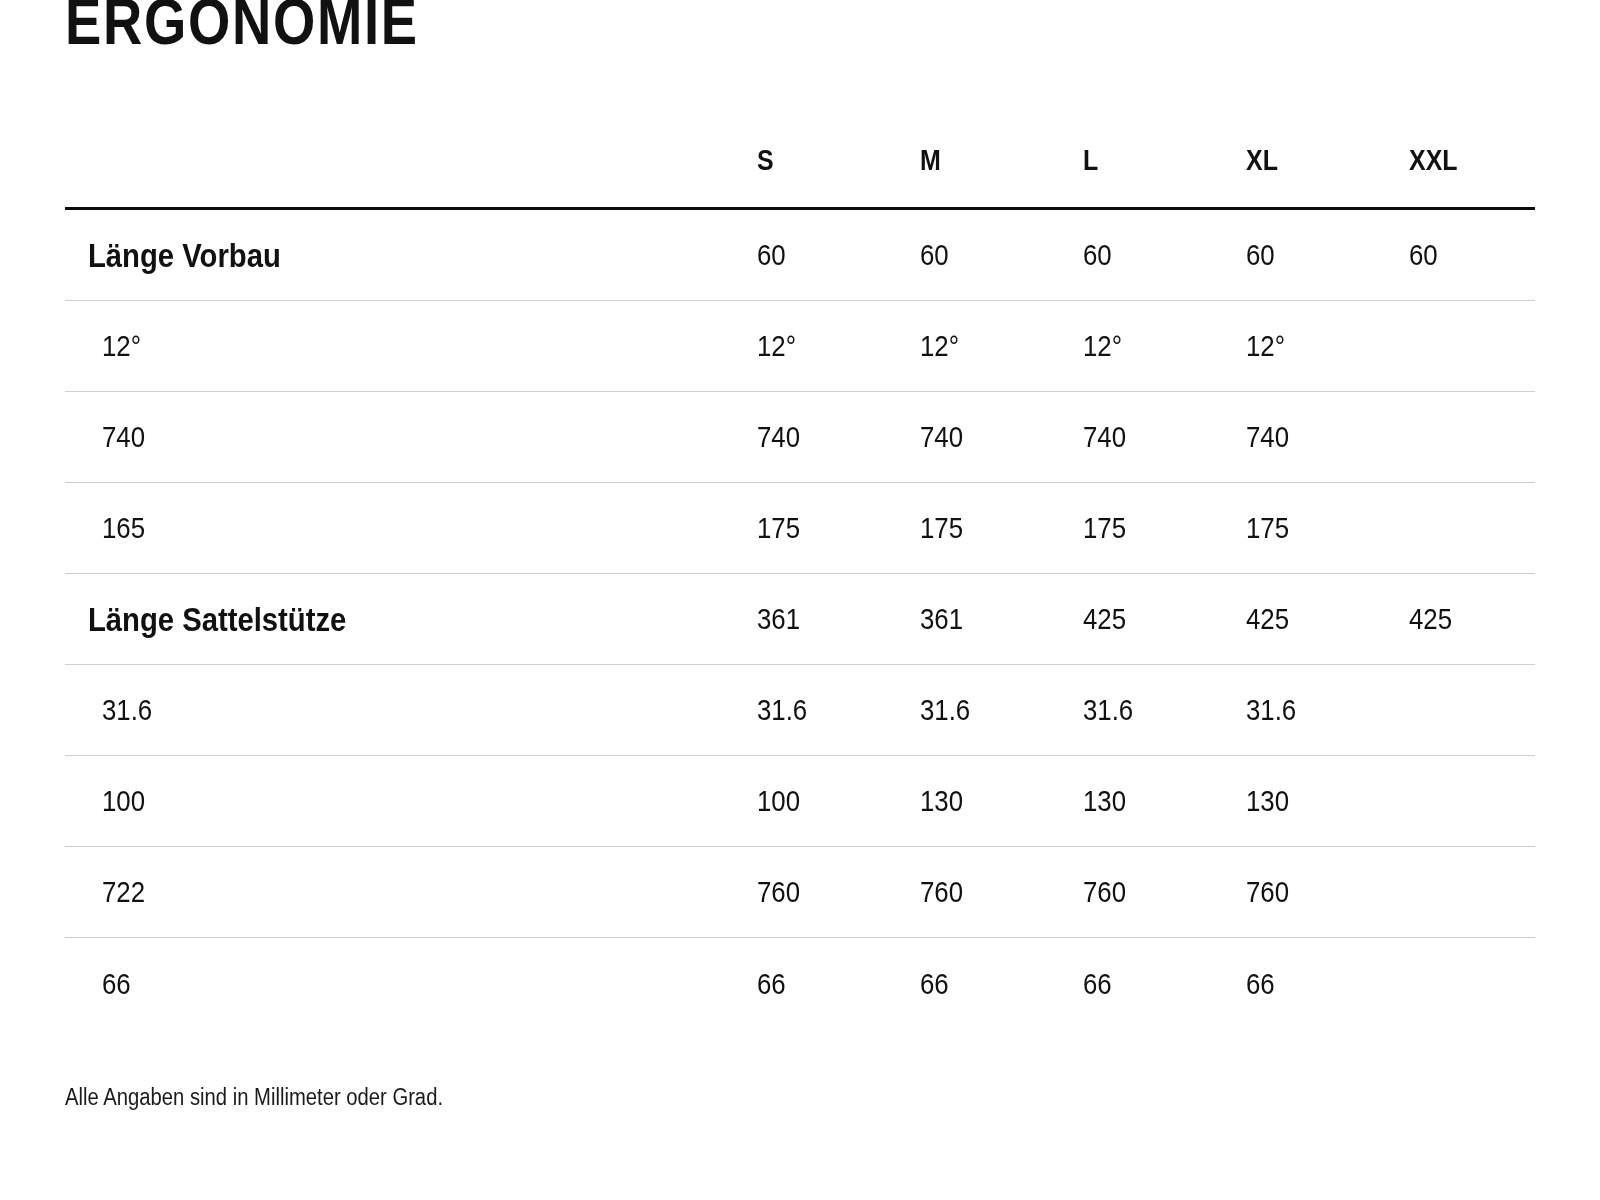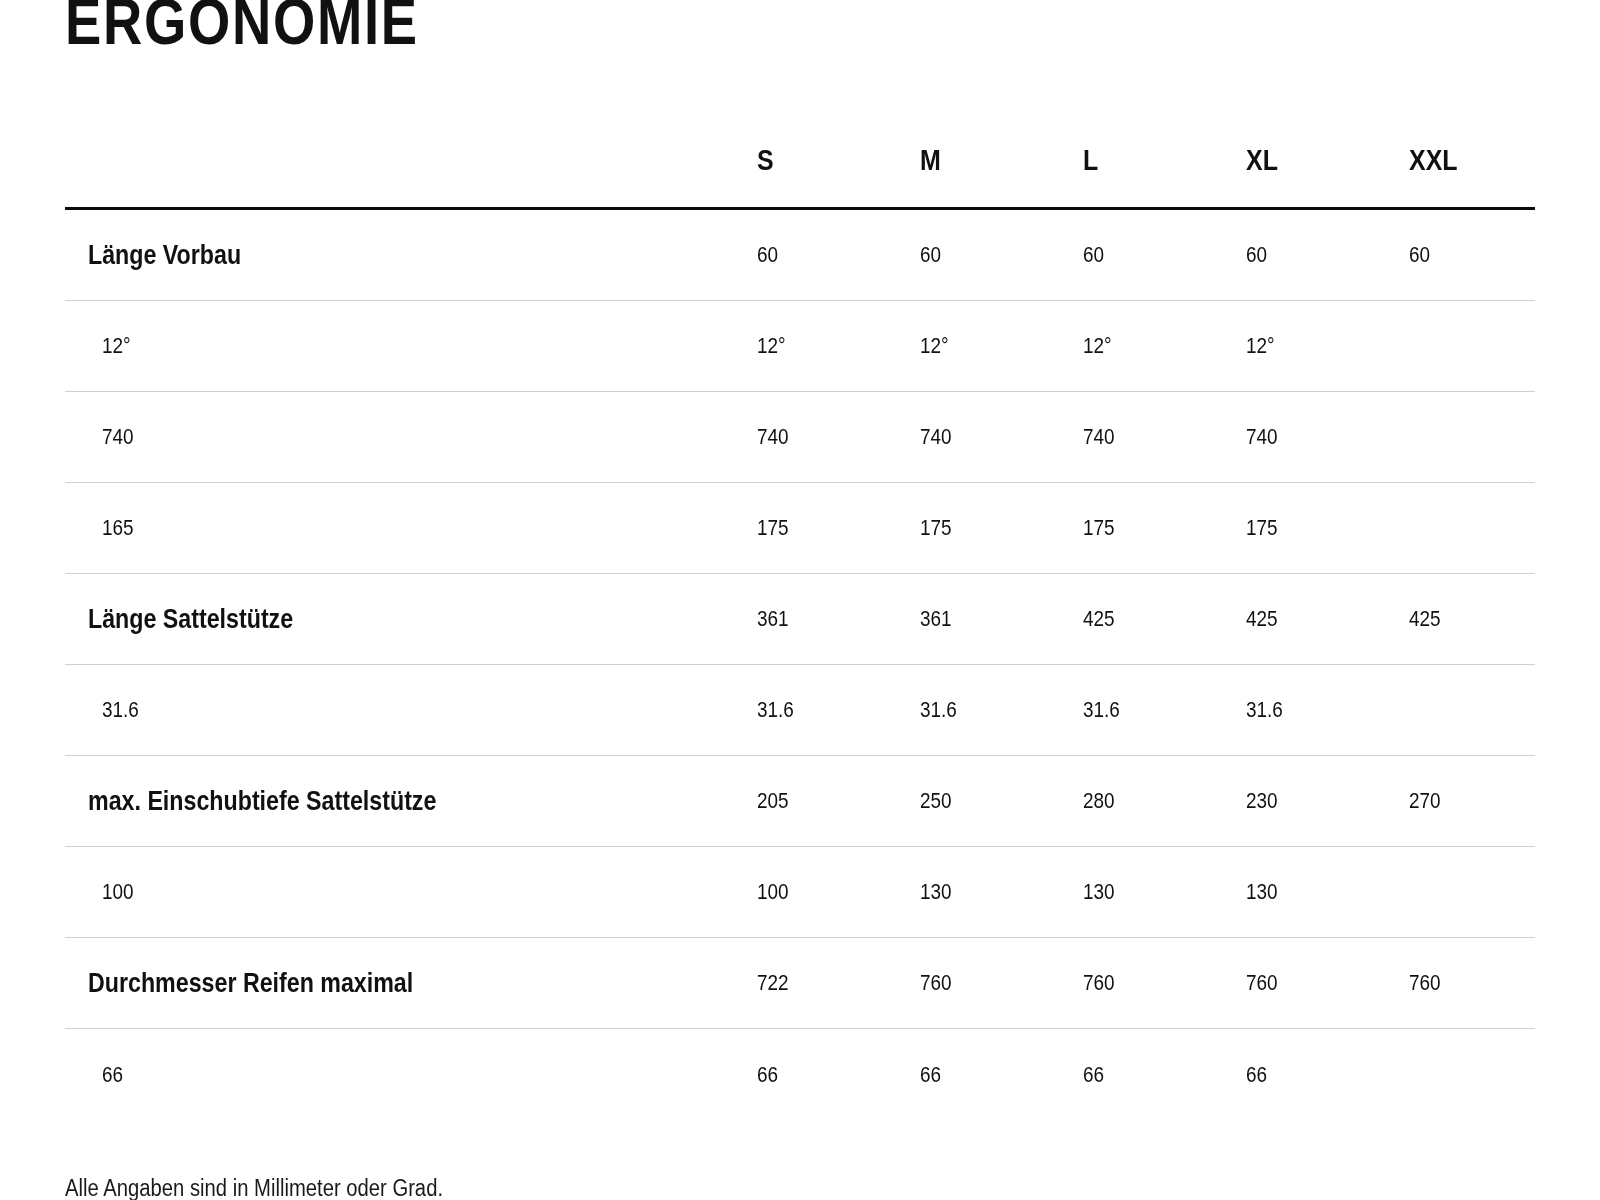--- a/index.html
+++ b/index.html
@@ -53,25 +53,25 @@
     align-items: end;
     padding-bottom: 30px;
   }
   .cell {
     overflow: visible;
     white-space: nowrap;
   }
   .cell.label {
     padding-left: 23px;
     font-weight: 700;
-    font-size: 27px;
+    font-size: 34px;
   }
   .cell.val {
     padding-left: 37px;
-    font-size: 22px;
+    font-size: 30px;
     font-weight: 400;
   }
   .row.thead .cell.val {
     font-size: 29px;
     font-weight: 700;
   }
   
   .cond {
     display: inline-block;
     transform: scaleX(0.86);
@@ -150,39 +150,30 @@
     </div>
 
     <div class="row">
       <div class="cell val"><span class="cond">31.6</span></div>
       <div class="cell val"><span class="cond">31.6</span></div>
       <div class="cell val"><span class="cond">31.6</span></div>
       <div class="cell val"><span class="cond">31.6</span></div>
       <div class="cell val"><span class="cond">31.6</span></div>
     </div>
 
-    <div class="row">
-      <div class="cell label"><span class="cond">max. Einschubtiefe Sattelstütze</span></div>
-      <div class="cell val"><span class="cond">205</span></div>
-      <div class="cell val"><span class="cond">250</span></div>
-      <div class="cell val"><span class="cond">280</span></div>
-      <div class="cell val"><span class="cond">230</span></div>
-      <div class="cell val"><span class="cond">270</span></div>
-    </div>
 
     <div class="row">
       <div class="cell val"><span class="cond">100</span></div>
       <div class="cell val"><span class="cond">100</span></div>
       <div class="cell val"><span class="cond">130</span></div>
       <div class="cell val"><span class="cond">130</span></div>
       <div class="cell val"><span class="cond">130</span></div>
     </div>
 
     <div class="row">
-      <div class="cell label"><span class="cond">Durchmesser Reifen maximal</span></div>
       <div class="cell val"><span class="cond">722</span></div>
       <div class="cell val"><span class="cond">760</span></div>
       <div class="cell val"><span class="cond">760</span></div>
       <div class="cell val"><span class="cond">760</span></div>
       <div class="cell val"><span class="cond">760</span></div>
     </div>
 
     <div class="row">
       <div class="cell val"><span class="cond">66</span></div>
       <div class="cell val"><span class="cond">66</span></div>

